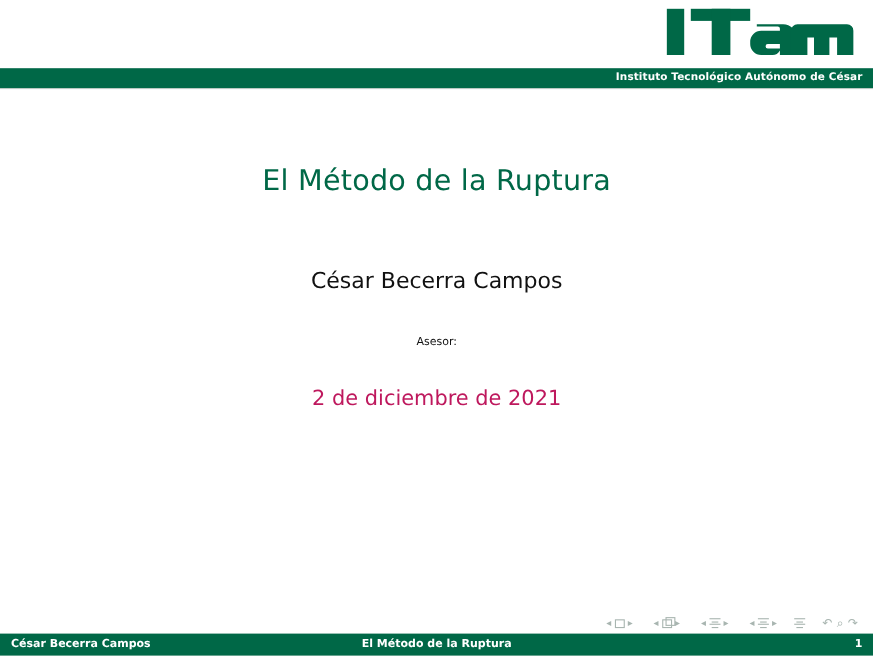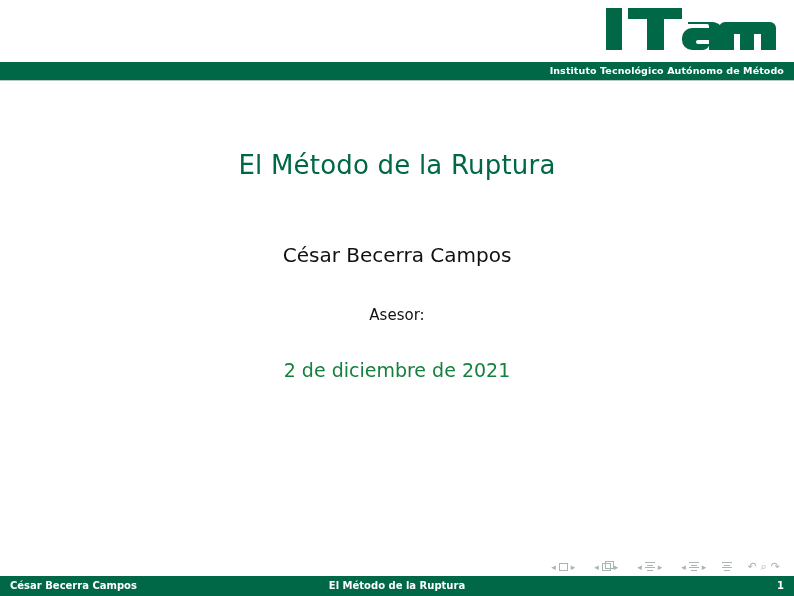--- a/index.html
+++ b/index.html
@@ -89,32 +89,32 @@
   }
   .author {
     margin-top: 62px;
     color: #111111;
     font-size: 20px;
     line-height: 1.25;
   }
   .advisor-block {
     margin-top: 36px;
     color: #111111;
-    font-size: 15px;
+    font-size: 10px;
     line-height: 1.5;
   }
   .advisor-label {
     display: block;
   }
   .advisor-name {
     display: block;
   }
   .date {
     margin-top: 32px;
-    color: #15803d;
+    color: #be185d;
     font-size: 19px;
   }
 
   
   .nav-icons {
     position: absolute;
     right: 12px;
     bottom: 24px;
     display: flex;
     align-items: center;
@@ -231,21 +231,21 @@
           <rect x="41" y="2" width="17" height="42"></rect>
 
           <path d="M82 16 h24 a12 12 0 0 1 12 12 v16 h-15 v-4 a8 8 0 0 1 -8 4 h-9 a10 10 0 0 1 -10 -10 v-2 a10 10 0 0 1 10 -10 h17 v-2 a2 2 0 0 0 -2 -2 h-19 z m10 22 h11 v-4 h-11 a2 2 0 0 0 0 4 z"></path>
 
           <path d="M124 16 h40 a6 6 0 0 1 6 6 v22 h-15 v-16 h-7 v16 h-14 v-16 h-6 v16 h-15 v-22 a6 6 0 0 1 6 -6 z" transform="translate(0,0)"></path>
         </g>
       </svg>
     </div>
   </div>
   <div class="header-bar">
-    <span class="header-bar-text">Instituto Tecnológico Autónomo de Método</span>
+    <span class="header-bar-text">Instituto Tecnológico Autónomo de César</span>
   </div>
   <div class="header-rule"></div>
 
   <div class="title-block">
     <h1 class="slide-title">El Método de la Ruptura</h1>
     <div class="author">César Becerra Campos</div>
     <div class="advisor-block">
       <span class="advisor-label">Asesor:</span>
     </div>
     <div class="date">2 de diciembre de 2021</div>

